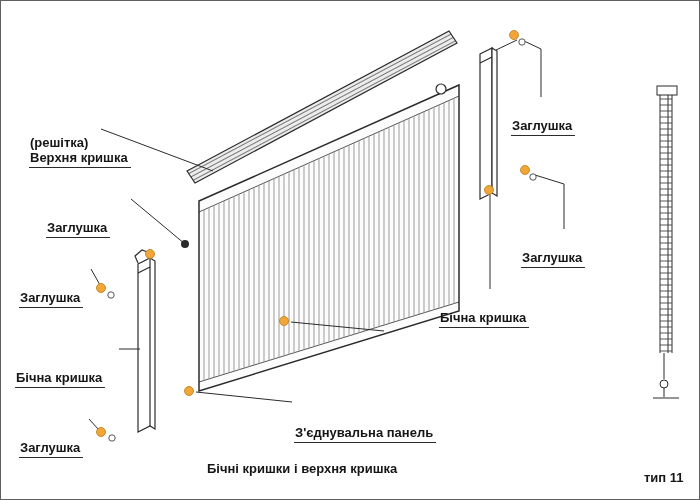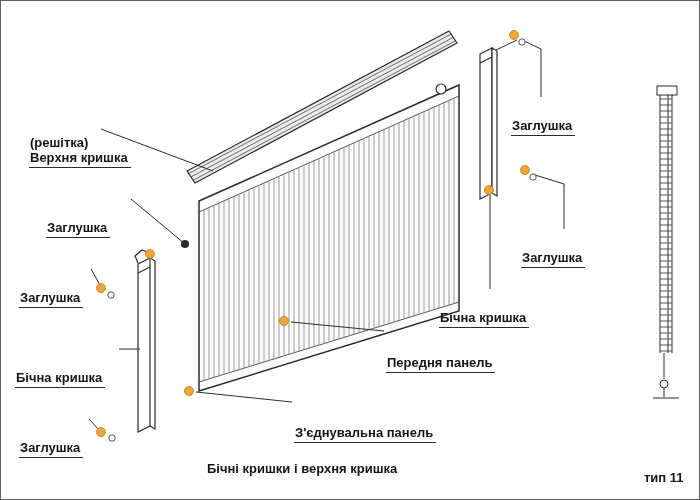--- a/index.html
+++ b/index.html
@@ -212,21 +212,20 @@
   <div class="label" style="left:14px;top:330px">Бічна кришка</div>
 
   <div class="label" style="left:18px;top:400px">Заглушка</div>
 
   <div class="label" style="left:510px;top:78px">Заглушка</div>
 
   <div class="label" style="left:520px;top:210px">Заглушка</div>
 
   <div class="label" style="left:438px;top:270px">Бічна кришка</div>
 
-  <div class="label" style="left:385px;top:315px">Передня панель</div>
 
   <div class="label" style="left:293px;top:385px">З'єднувальна панель</div>
 
   <div class="label no-ul" style="left:205px;top:421px">
     <div>Бічні кришки і верхня кришка</div>
   </div>
 
   <div class="label no-ul" style="left:642px;top:430px">тип 11</div>
 
 </div>

